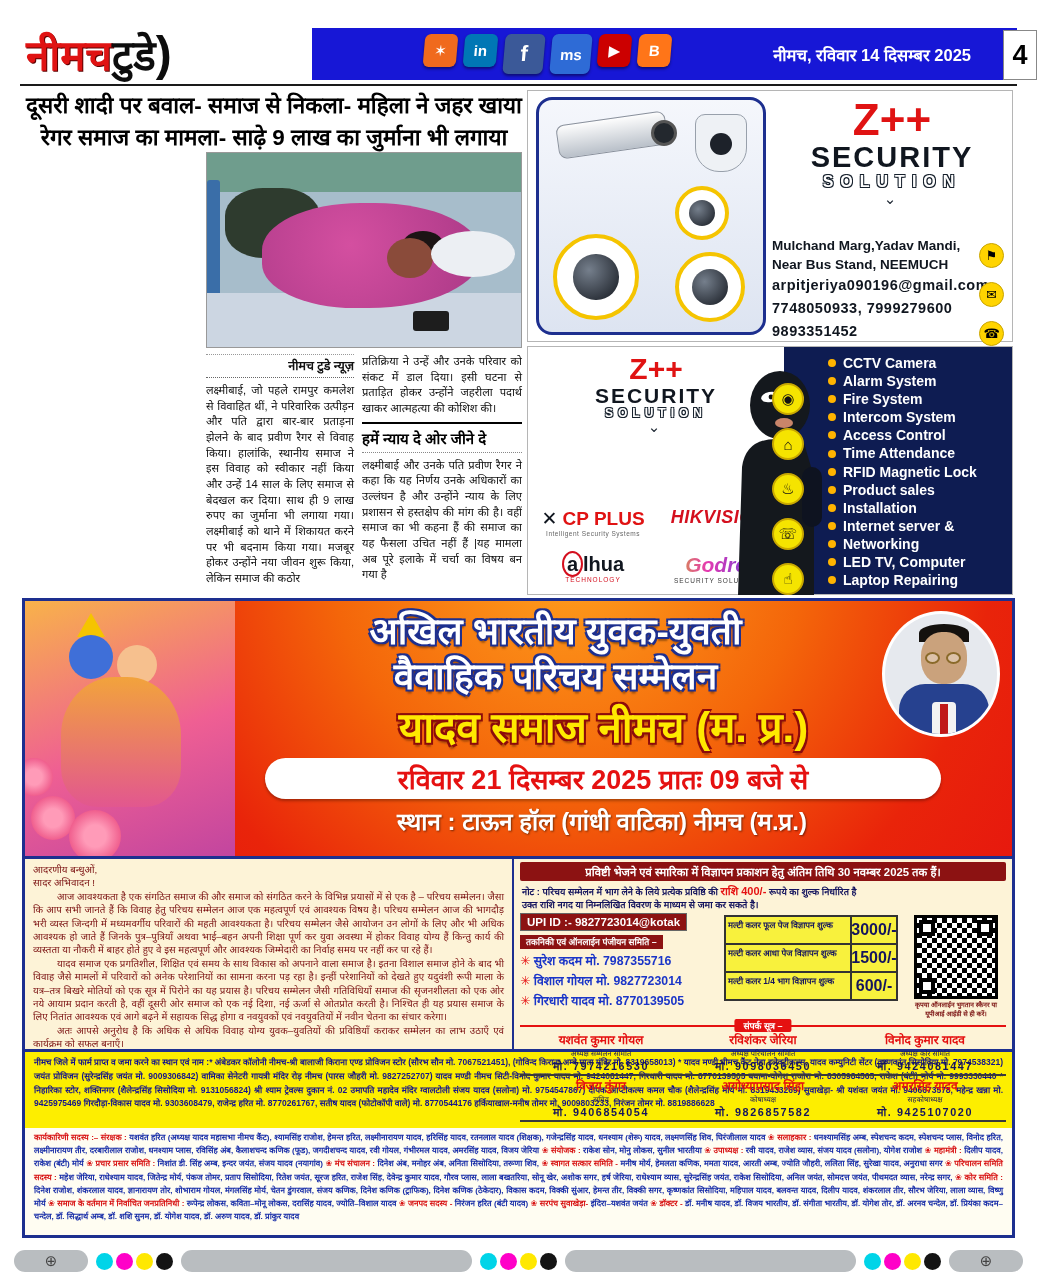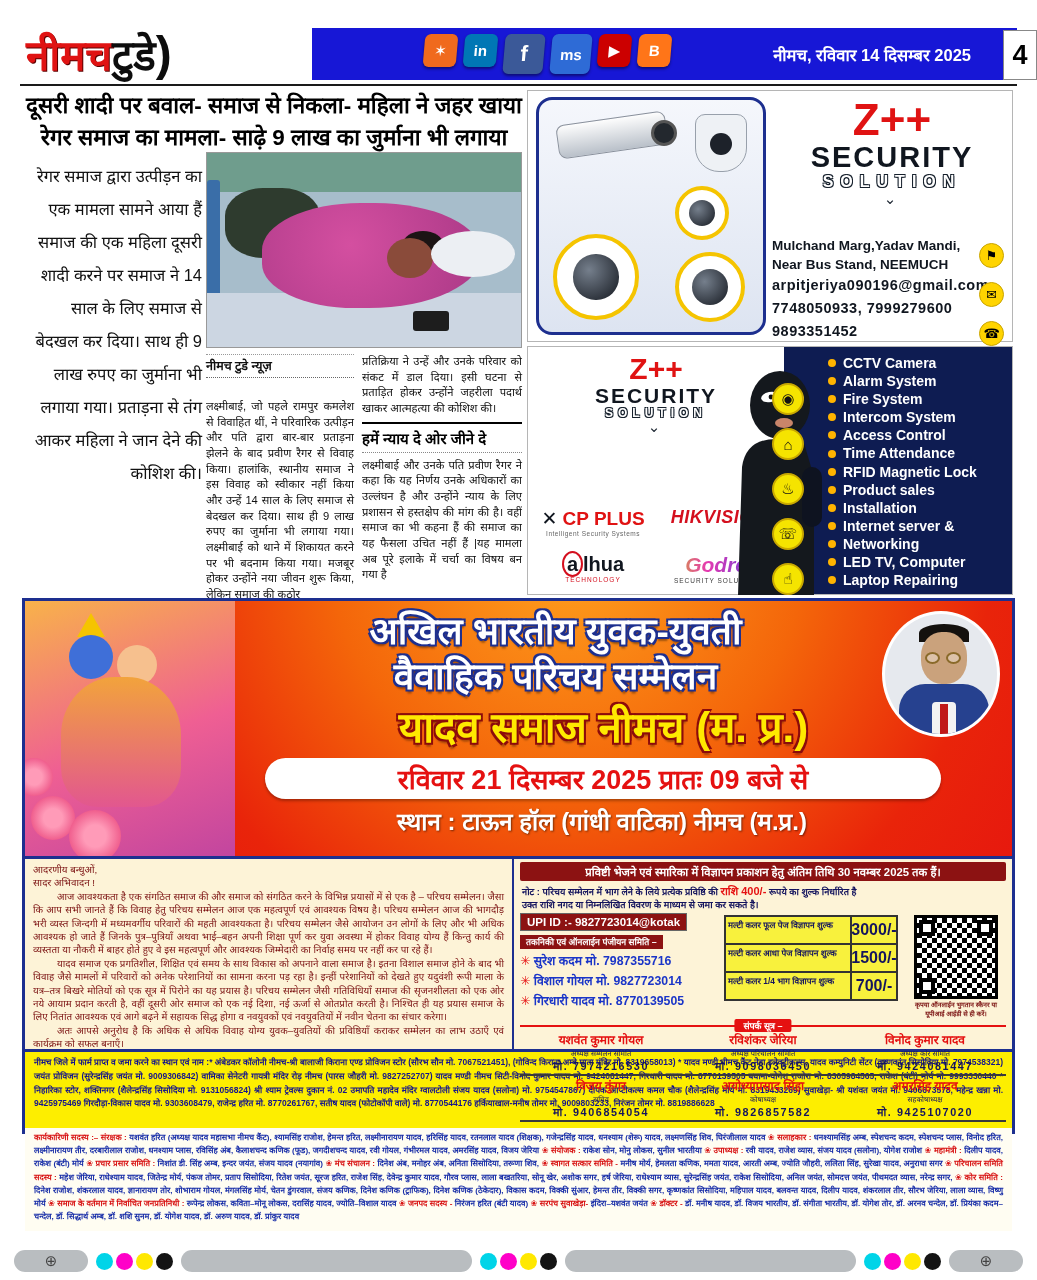--- a/index.html
+++ b/index.html
@@ -25,21 +25,21 @@
   .p-frame{position:absolute;left:0;top:14%;width:13px;height:78%;background:#3a6ea8;border-radius:3px}
   .p-sheet{position:absolute;left:0;bottom:0;width:100%;height:28%;background:#ccd6e2}
   .p-dark{position:absolute;left:18px;top:18%;width:95px;height:70px;background:#2e3b2e;border-radius:40%}
   .p-blanket{position:absolute;left:55px;top:26%;width:220px;height:105px;background:radial-gradient(circle at 40% 40%,#d44fa0,#a93886);border-radius:48% 52% 55% 45%}
   .p-head{position:absolute;right:88px;top:44%;width:46px;height:40px;background:#8a4b3a;border-radius:50%}
   .p-hair{position:absolute;right:78px;top:40%;width:40px;height:26px;background:#1c1414;border-radius:50%}
   .p-pillow{position:absolute;right:6px;top:40%;width:84px;height:46px;background:#eceff3;border-radius:50%}
   .p-phone{position:absolute;right:72px;bottom:16px;width:36px;height:20px;background:#1d1d1d;border-radius:3px}
   .midcol{position:absolute;left:206px;top:354px;width:148px}
   .rightcol{position:absolute;left:362px;top:354px;width:160px}
-  .byline{font-weight:bold;font-size:12.5px;text-align:left;border-bottom:1px dotted #666;border-top:1px dotted #999;padding:2px 0 3px;margin-bottom:21px;color:#111}
+  .byline{font-weight:bold;font-size:12.5px;text-align:right;border-bottom:1px dotted #666;border-top:1px dotted #999;padding:2px 0 3px;margin-bottom:5px;color:#111}
   .colp{font-size:11.2px;line-height:1.4;text-align:justify;color:#111}
   .subhead{font-weight:bold;font-size:15px;border-top:2px solid #000;border-bottom:1px dotted #888;padding:4px 0;margin:5px 0;color:#000}
 
   
   .sec-top{position:absolute;left:527px;top:90px;width:486px;height:252px;background:#fff;border:1px solid #b5b5b5}
   .cam-panel{position:absolute;left:8px;top:6px;width:230px;height:238px;border:3px solid #1d2f8f;border-radius:16px;background:linear-gradient(180deg,#f5f7fc,#dde4f1);overflow:hidden}
   .cam-bullet{position:absolute;left:18px;top:18px;width:110px;height:34px;background:linear-gradient(180deg,#fdfdfd,#b9c0c9);border-radius:8px;transform:rotate(-8deg);border:1px solid #8a919c}
   .cam-lens{position:absolute;left:112px;top:20px;width:26px;height:26px;background:#23282e;border-radius:50%;border:3px solid #555}
   .cam-ptz{position:absolute;right:16px;top:14px;width:52px;height:58px;background:#eef1f5;border:1px solid #98a0ab;border-radius:10px 10px 24px 24px}
   .cam-ptz::after{content:"";position:absolute;left:14px;top:18px;width:22px;height:22px;background:#1d222a;border-radius:50%}
@@ -78,21 +78,21 @@
   .godrej{font-weight:bold;font-style:italic;font-size:21px;background:linear-gradient(90deg,#c8d400,#e63ab0 40%,#7a3bd4 75%,#2bb34b);-webkit-background-clip:text;background-clip:text;color:transparent}
   .gtag{font-size:6.5px;color:#3a3a3a;letter-spacing:1px}
   .services{flex:1;background:#0e1c52;position:relative;padding:7px 4px 6px 44px}
   .svc{display:flex;align-items:center;gap:7px;color:#fff;font-weight:bold;font-size:14px;line-height:18.1px;white-space:nowrap}
   .svc .dotb{flex:0 0 8px;width:8px;height:8px;background:#ffb400;border-radius:50%}
   .burglar{position:absolute;left:-66px;top:0;width:110px;height:100%;pointer-events:none}
   .sicons{position:absolute;left:-12px;top:36px;display:flex;flex-direction:column;gap:13px}
   .sic{width:32px;height:32px;border-radius:50%;background:#f5e400;border:2px solid #caa900;display:flex;align-items:center;justify-content:center;font-size:15px;color:#111}
 
   
-  .ad{position:absolute;left:22px;top:598px;width:993px;height:536px;border:3px solid #1d2f8f;background:#fffdf2}
+  .ad{position:absolute;left:22px;top:598px;width:993px;height:640px;border:3px solid #1d2f8f;background:#fffdf2}
   .banner{position:relative;height:255px;background:radial-gradient(circle at 55% -20%,#ffa21e 0%,#f4660a 38%,#e9240a 68%,#e51111 100%);overflow:hidden}
   .krishna{position:absolute;left:0;top:0;width:210px;height:100%;background:linear-gradient(160deg,#f8b24a,#ef5f93 55%,#c2459f);overflow:hidden}
   .k-blue{position:absolute;left:44px;top:34px;width:44px;height:44px;background:#3f6fd8;border-radius:50%}
   .k-peach{position:absolute;left:92px;top:44px;width:40px;height:40px;background:#f6c08e;border-radius:50%}
   .k-crown{position:absolute;left:52px;top:12px;width:0;height:0;border-left:14px solid transparent;border-right:14px solid transparent;border-bottom:24px solid #f5c400}
   .k-body{position:absolute;left:36px;top:76px;width:120px;height:130px;background:linear-gradient(180deg,#f2a33c,#e2578f);border-radius:45% 45% 30% 30%}
   .k-f1,.k-f2,.k-f3{position:absolute;border-radius:50%;background:radial-gradient(circle,#ff9bb8 30%,#f05f8e 70%)}
   .k-f1{left:6px;bottom:16px;width:44px;height:44px}
   .k-f2{left:44px;bottom:-6px;width:52px;height:52px}
   .k-f3{left:-10px;bottom:60px;width:38px;height:38px}
@@ -173,21 +173,20 @@
       </div>
       <div class="dateline">नीमच, रविवार 14 दिसम्बर 2025</div>
       <div class="pagenum">4</div>
     </div>
   </div>
 
   <div class="headline">
     <div>दूसरी शादी पर बवाल- समाज से निकला- महिला ने जहर खाया</div>
     <div>रेगर समाज का मामला-  साढ़े 9 लाख का जुर्माना भी लगाया</div>
   </div>
-  <div class="lead">रेगर समाज द्वारा उत्पीड़न का एक मामला सामने आया हैं समाज की एक महिला दूसरी शादी करने पर समाज ने  14 साल के लिए समाज से बेदखल कर दिया। साथ ही 9 लाख रुपए का जुर्माना भी लगाया गया। प्रताड़ना से तंग आकर महिला ने जान देने की कोशिश की।</div>
 
   <div class="photo">
     <div class="p-frame"></div>
     <div class="p-sheet"></div>
     <div class="p-dark"></div>
     <div class="p-blanket"></div>
     <div class="p-hair"></div>
     <div class="p-head"></div>
     <div class="p-pillow"></div>
     <div class="p-phone"></div>
@@ -385,21 +384,21 @@
             <div class="member">सुरेश कदम मो. 7987355716</div>
             <div class="member">विशाल गोयल मो. 9827723014</div>
             <div class="member">गिरधारी यादव मो. 8770139505</div>
           </div>
           <div class="fee">
             <div class="fcell">मल्टी कलर फूल पेज विज्ञापन शुल्क</div>
             <div class="fcell fprice">3000/-</div>
             <div class="fcell">मल्टी कलर आधा पेज विज्ञापन शुल्क</div>
             <div class="fcell fprice">1500/-</div>
             <div class="fcell">मल्टी कलर 1/4 भाग विज्ञापन शुल्क</div>
-            <div class="fcell fprice">700/-</div>
+            <div class="fcell fprice">600/-</div>
           </div>
           <div class="qrwrap">
             <div class="qr">
                 <i class="q1"></i>
                 <i class="q2"></i>
                 <i class="q3"></i>
               </div>
             <div class="qrcap">कृपया ऑनलाईन भुगतान स्कैनर या यूपीआई आईडी से ही करें।</div>
           </div>
         </div>

